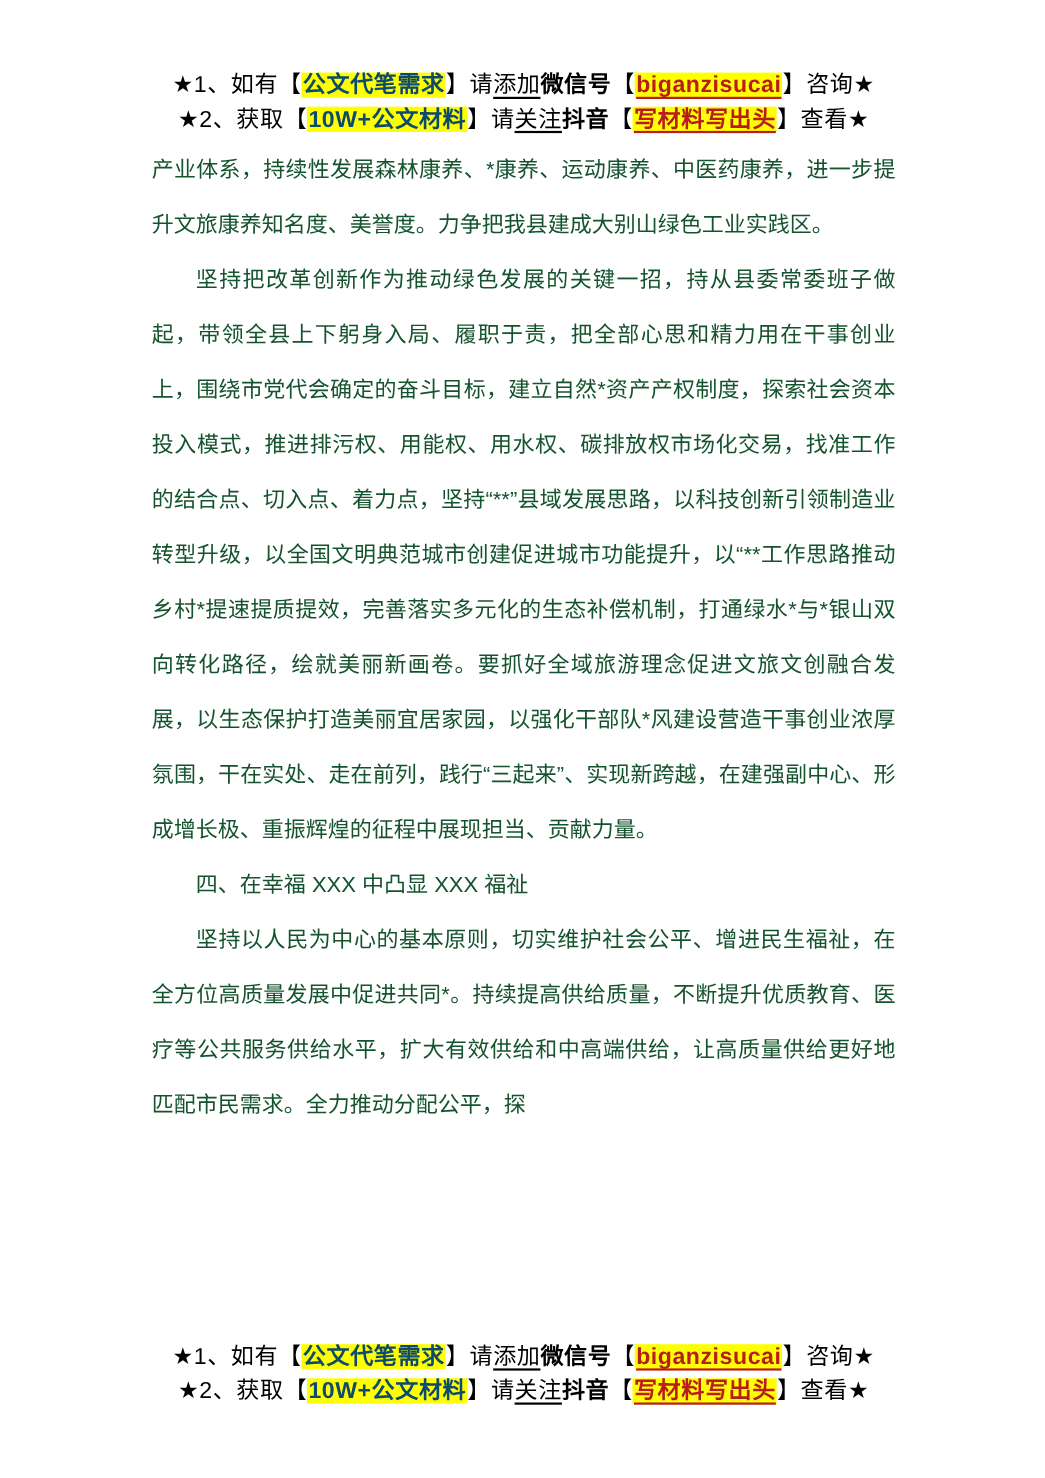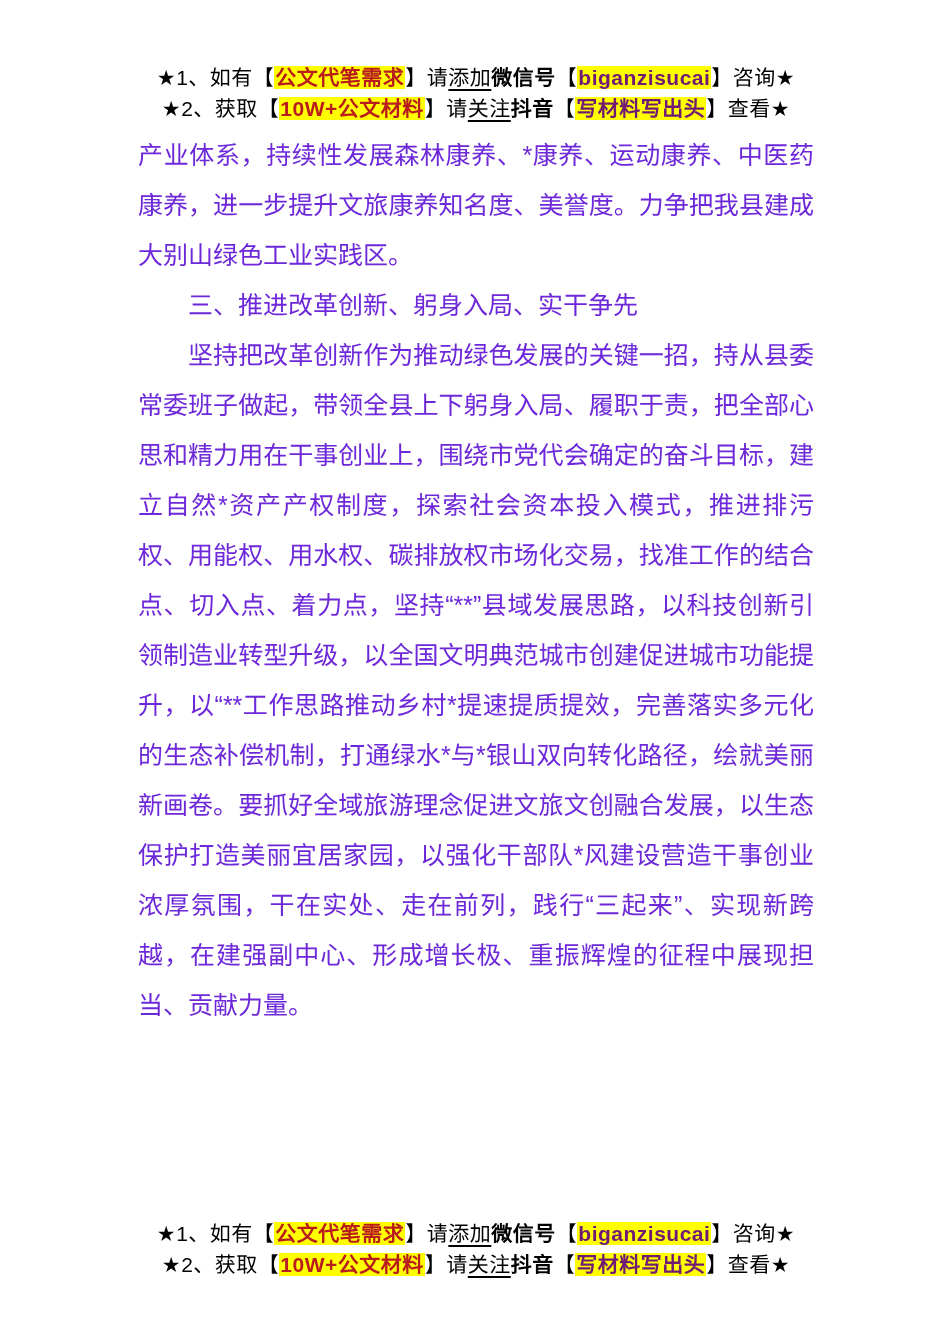--- a/index.html
+++ b/index.html
@@ -22,47 +22,48 @@
     font-weight:bold;
     color:#000000;
     white-space:nowrap;
     letter-spacing:0.5px;
   }
   .promo p{margin:0;}
   .sg{text-decoration-thickness:2px;text-underline-offset:4px;}
   .sg.b{font-weight:normal;}
   .sg.n{font-weight:bold;}
   .sg.bu{font-weight:normal;text-decoration:underline;}
-  .sg.hl{font-weight:bold;color:#b91c1c;background:#ffff00;padding:0 1px;}
-  .sg.hlu{font-weight:bold;color:#701a75;background:#ffff00;padding:0 1px;}
+  .sg.hl{font-weight:bold;color:#0c4a6e;background:#ffff00;padding:0 1px;}
+  .sg.hlu{font-weight:bold;color:#b91c1c;background:#ffff00;padding:0 1px;text-decoration:underline;}
   .doc{
     margin-top:6px;
-    font-size:25px;
+    font-size:20px;
     line-height:50px;
-    color:#6d28d9;
+    color:#14532d;
     text-align:justify;
   }
   .para{margin:0;}
   .indent{text-indent:2em;}
   .promo-footer{margin-top:auto;}
 </style>
 </head>
 <body>
 
 <div class="page">
 
   <div class="promo promo-header">
     <p><span class="sg b">★1、如有【</span><span class="sg hl">公文代笔需求</span><span class="sg b">】请</span><span class="sg bu">添加</span><span class="sg n">微信号</span><span class="sg b">【</span><span class="sg hlu">biganzisucai</span><span class="sg b">】咨询★</span></p>
     <p><span class="sg b">★2、获取【</span><span class="sg hl">10W+公文材料</span><span class="sg b">】请</span><span class="sg bu">关注</span><span class="sg n">抖音</span><span class="sg b">【</span><span class="sg hlu">写材料写出头</span><span class="sg b">】查看★</span></p>
   </div>
 
   <div class="doc">
     <p class="para">产业体系，持续性发展森林康养、*康养、运动康养、中医药康养，进一步提升文旅康养知名度、美誉度。力争把我县建成大别山绿色工业实践区。</p>
-    <p class="para indent">三、推进改革创新、躬身入局、实干争先</p>
     <p class="para indent">坚持把改革创新作为推动绿色发展的关键一招，持从县委常委班子做起，带领全县上下躬身入局、履职于责，把全部心思和精力用在干事创业上，围绕市党代会确定的奋斗目标，建立自然*资产产权制度，探索社会资本投入模式，推进排污权、用能权、用水权、碳排放权市场化交易，找准工作的结合点、切入点、着力点，坚持“**”县域发展思路，以科技创新引领制造业转型升级，以全国文明典范城市创建促进城市功能提升，以“**工作思路推动乡村*提速提质提效，完善落实多元化的生态补偿机制，打通绿水*与*银山双向转化路径，绘就美丽新画卷。要抓好全域旅游理念促进文旅文创融合发展，以生态保护打造美丽宜居家园，以强化干部队*风建设营造干事创业浓厚氛围，干在实处、走在前列，践行“三起来”、实现新跨越，在建强副中心、形成增长极、重振辉煌的征程中展现担当、贡献力量。</p>
+    <p class="para indent">四、在幸福 XXX 中凸显 XXX 福祉</p>
+    <p class="para indent">坚持以人民为中心的基本原则，切实维护社会公平、增进民生福祉，在全方位高质量发展中促进共同*。持续提高供给质量，不断提升优质教育、医疗等公共服务供给水平，扩大有效供给和中高端供给，让高质量供给更好地匹配市民需求。全力推动分配公平，探</p>
   </div>
 
   <div class="promo promo-footer">
     <p><span class="sg b">★1、如有【</span><span class="sg hl">公文代笔需求</span><span class="sg b">】请</span><span class="sg bu">添加</span><span class="sg n">微信号</span><span class="sg b">【</span><span class="sg hlu">biganzisucai</span><span class="sg b">】咨询★</span></p>
     <p><span class="sg b">★2、获取【</span><span class="sg hl">10W+公文材料</span><span class="sg b">】请</span><span class="sg bu">关注</span><span class="sg n">抖音</span><span class="sg b">【</span><span class="sg hlu">写材料写出头</span><span class="sg b">】查看★</span></p>
   </div>
 
 </div>
 
 </body></html>

